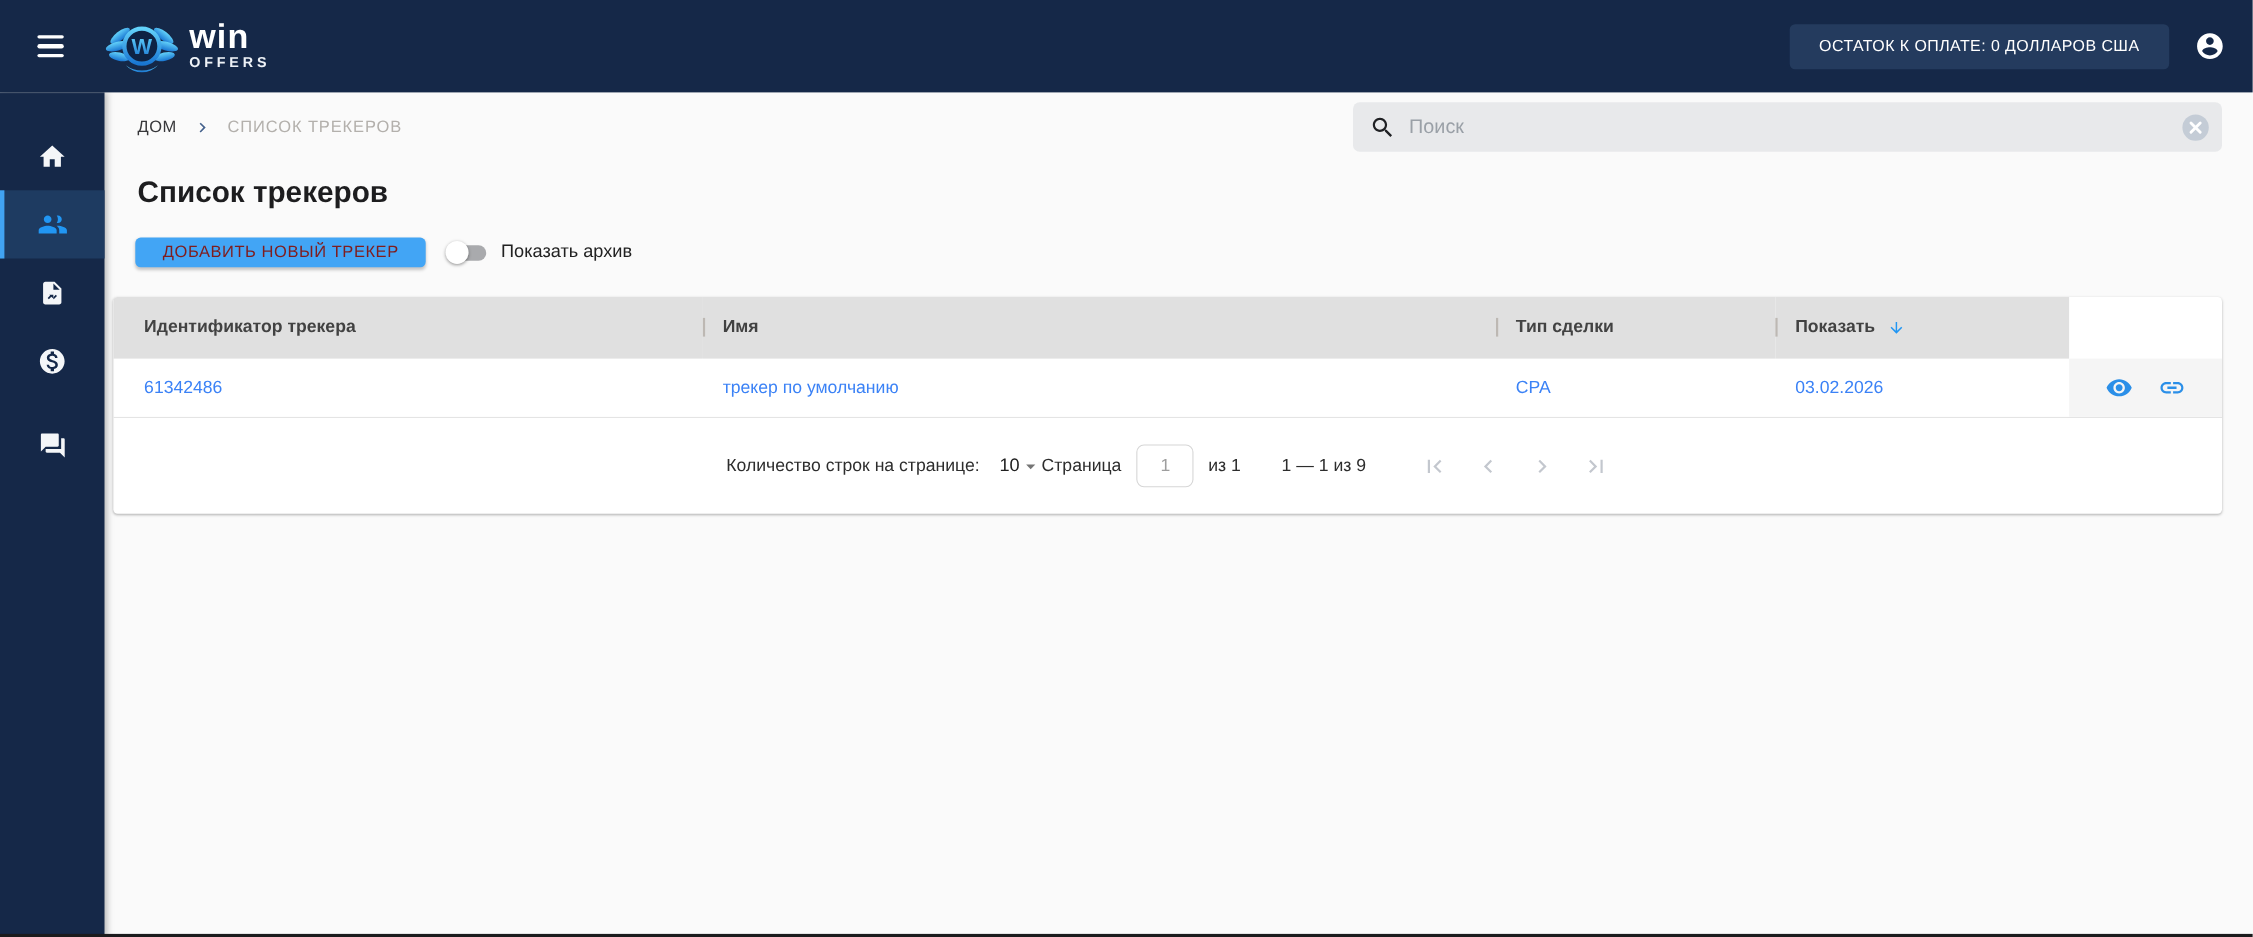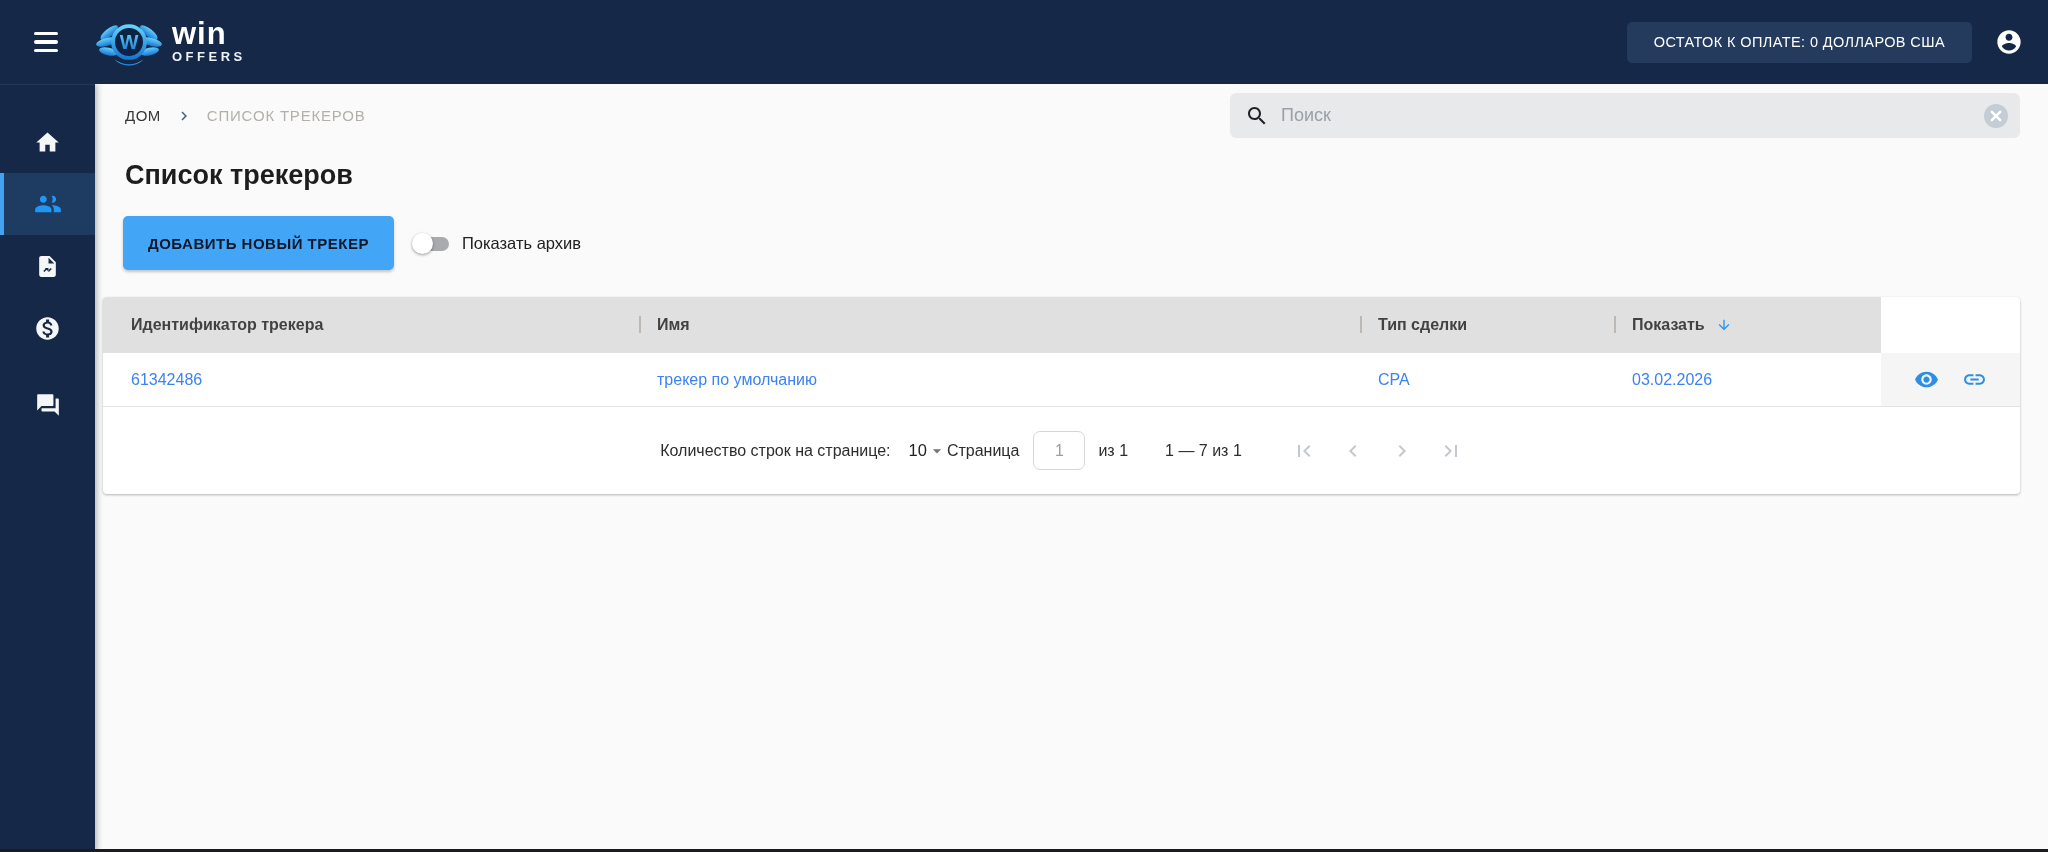--- a/index.html
+++ b/index.html
@@ -61,22 +61,22 @@
     font-size:18px; color:#be185d; margin-left:12px;
     font-family:"Liberation Sans","DejaVu Sans",sans-serif;
   }
   .searchbar input::placeholder { color:#9aa0a7; }
   .search-clear { width:26px; height:26px; border:none; background:none; cursor:pointer; padding:0; display:flex; }
 
   .page-title { margin:22px 0 0 22px; font-size:27px; font-weight:700; color:#1d1d1f; }
 
   .controls { display:flex; align-items:center; margin:25px 0 0 20px; }
   .btn-add {
-    height:54px; padding:0 25px; background:#42a5f5; color:#0f172a; border:none;
-    font-size:15px; font-weight:700; letter-spacing:.5px; border-radius:5px;
+    height:27px; padding:0 25px; background:#42a5f5; color:#7f1d1d; border:none;
+    font-size:15px; font-weight:400; letter-spacing:.5px; border-radius:5px;
     box-shadow:0 2px 3px rgba(0,0,0,.22); cursor:pointer;
     font-family:"Liberation Sans","DejaVu Sans",sans-serif;
   }
   .toggle-wrap { display:flex; align-items:center; margin-left:18px; gap:13px; cursor:pointer; }
   .toggle { position:relative; width:37px; height:21px; }
   .toggle-track { position:absolute; left:5px; top:4px; width:32px; height:14px; border-radius:7px; background:#a9aaad; }
   .toggle-thumb { position:absolute; left:0; top:0; width:21px; height:21px; border-radius:50%; background:#fff; box-shadow:0 1px 3px rgba(0,0,0,.4); }
   .toggle-label { font-size:16.5px; color:#212121; }
 
   
@@ -291,21 +291,21 @@
         <span>10</span>
         <span style="display:flex;">
           <svg width="20" height="20" viewBox="0 0 24 24" fill="#757575">
               <path d="M7 10l5 5 5-5z"></path>
             </svg>
         </span>
       </button>
       <span class="pg-page-label">Страница</span>
       <input class="pg-input" type="text" value="1" style="">
       <span class="pg-of">из 1</span>
-      <span class="pg-range">1 — 7 из 1</span>
+      <span class="pg-range">1 — 1 из 9</span>
       <div class="pg-nav">
         <button>
           <svg width="24" height="24" viewBox="0 0 24 24">
               <path d="M18.41 16.59L13.82 12l4.59-4.59L17 6l-6 6 6 6zM6 6h2v12H6z"></path>
             </svg>
         </button>
         <button>
           <svg width="24" height="24" viewBox="0 0 24 24">
               <path d="M15.41 7.41L14 6l-6 6 6 6 1.41-1.41L10.83 12z"></path>
             </svg>

